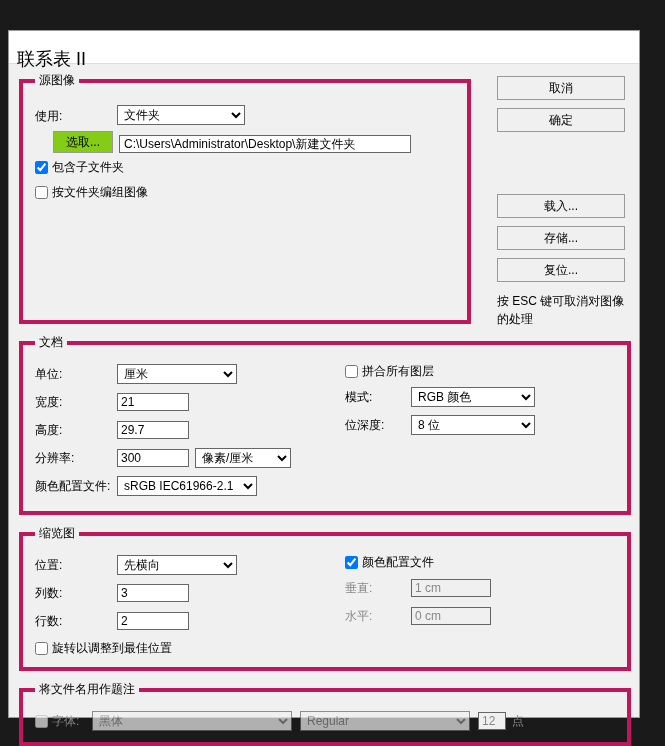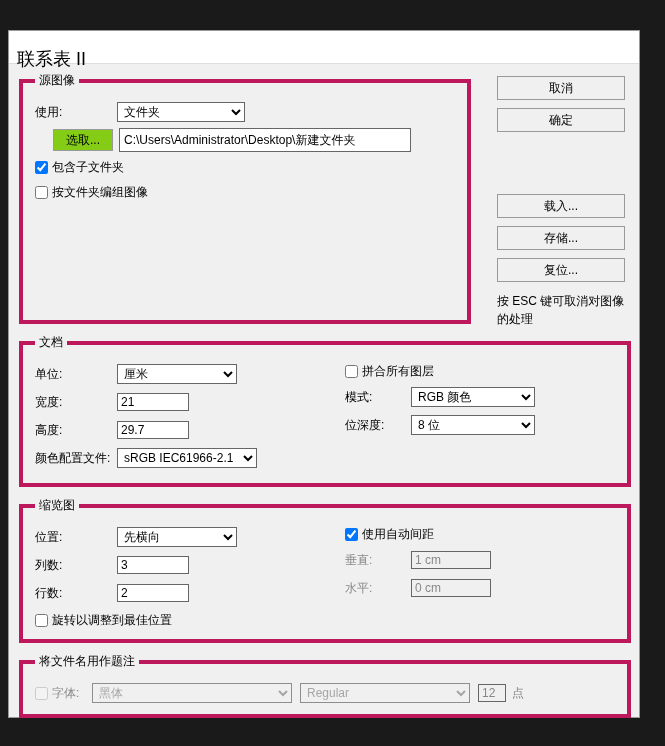--- a/index.html
+++ b/index.html
@@ -68,21 +68,21 @@
     margin: 0 0 10px 0;
     padding: 10px 12px 10px 12px;
   }
   fieldset.full { width: 612px; }
   legend {
     padding: 0 4px;
     font-size: 12px;
   }
   .row {
     display: flex;
-    align-items: center;
+    align-items: flex-end;
     min-height: 26px;
     margin-bottom: 2px;
   }
   .row2 {
     display: flex;
     align-items: center;
     min-height: 26px;
     margin-bottom: 2px;
   }
   .lbl {
@@ -125,21 +125,21 @@
   .chk {
     display: flex;
     align-items: center;
     gap: 4px;
     margin-top: 6px;
   }
   .chk input { margin: 0; }
   .pathbox {
     border: 1px solid #666;
     background: #fff;
-    height: 24px;
+    height: 18px;
     padding: 0 4px;
     display: flex;
     align-items: center;
     font-size: 12px;
     width: 292px;
     margin-left: 6px;
   }
   .field-source { height: 252px; }
   .twocol {
     display: flex;
@@ -208,20 +208,27 @@
           </div>
           <div class="row2">
             <span class="lbl">宽度:</span>
             <input type="text" style="width: 72px;" value="21">
           </div>
           <div class="row2">
             <span class="lbl">高度:</span>
             <input type="text" style="width: 72px;" value="29.7">
           </div>
           <div class="row2">
+            <span class="lbl">分辨率:</span>
+            <input type="text" style="width: 72px;" value="300">
+            <select style="width:96px;margin-left:6px">
+              <option>像素/厘米</option>
+            </select>
+          </div>
+          <div class="row2">
             <span class="lbl">颜色配置文件:</span>
             <select style="width:140px">
               <option>sRGB IEC61966-2.1</option>
             </select>
           </div>
         </div>
         <div class="colR">
           <label class="chk" style="margin-top:2px">
             <input type="checkbox" style="">
             <span>拼合所有图层</span>
@@ -261,21 +268,21 @@
             <input type="text" style="width: 72px;" value="2">
           </div>
           <label class="chk">
             <input type="checkbox" style="">
             <span>旋转以调整到最佳位置</span>
           </label>
         </div>
         <div class="colR">
           <label class="chk" style="margin-top:2px">
             <input type="checkbox" checked="" style="">
-            <span>使用自动间距</span>
+            <span>颜色配置文件</span>
           </label>
           <div class="row2" style="margin-top:4px">
             <span class="lbl2 disabled-text">垂直:</span>
             <input type="text" disabled="" style="width: 80px;" value="1 cm">
           </div>
           <div class="row2">
             <span class="lbl2 disabled-text">水平:</span>
             <input type="text" disabled="" style="width: 80px;" value="0 cm">
           </div>
         </div>

